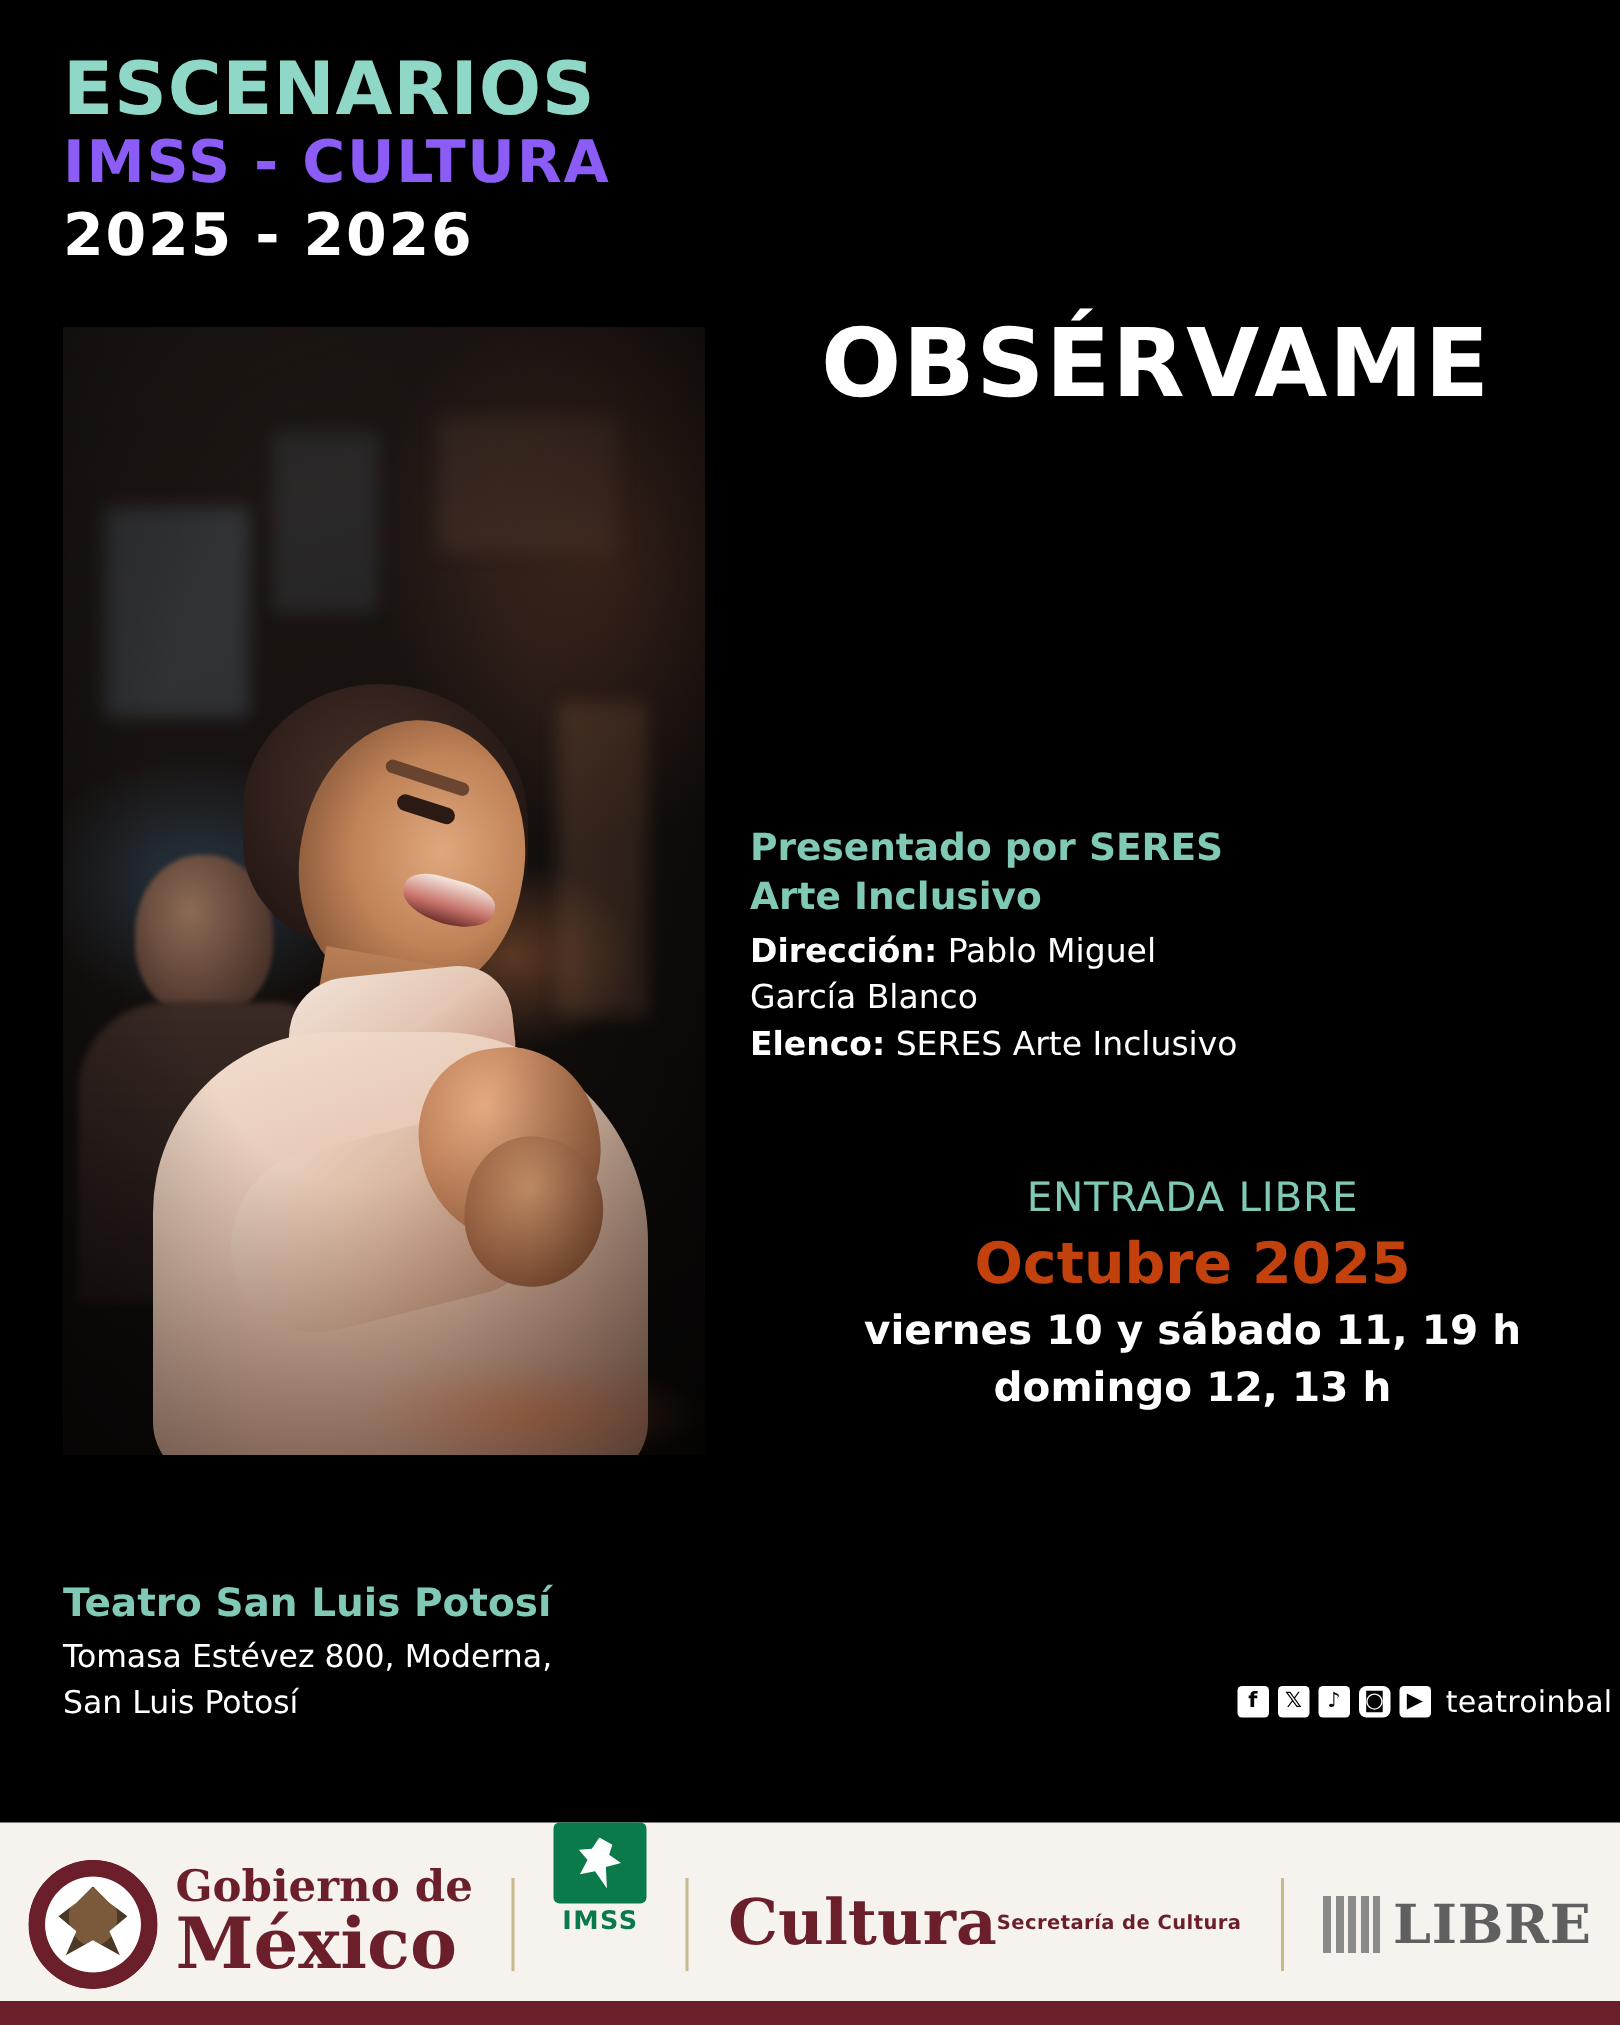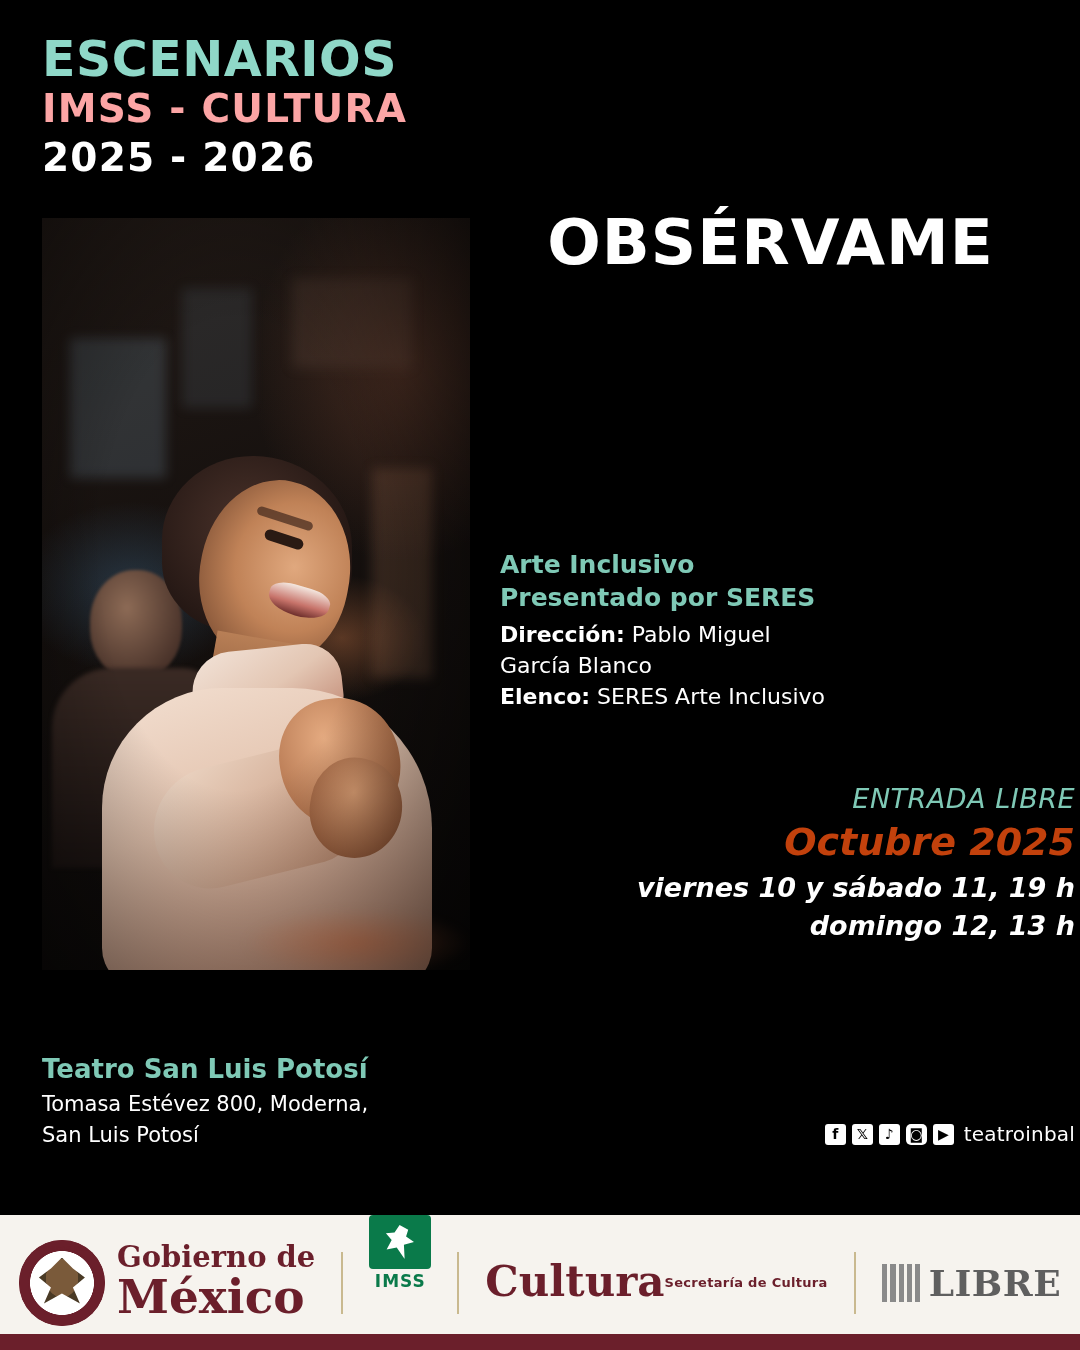--- a/index.html
+++ b/index.html
@@ -35,21 +35,21 @@
     font-weight: 800;
     letter-spacing: 0.5px;
     color: #8fd8c8;
     line-height: 1.05;
     white-space: nowrap;
   }
   .header .line2 {
     font-size: 39px;
     font-weight: 700;
     letter-spacing: 1.2px;
-    color: #fca5a5;
+    color: #8b5cf6;
     line-height: 1.25;
     white-space: nowrap;
   }
   .header .line3 {
     font-size: 39px;
     font-weight: 700;
     letter-spacing: 1.2px;
     color: #ffffff;
     line-height: 1.25;
     white-space: nowrap;
@@ -269,22 +269,21 @@
   .credits .crew b {
     font-weight: 700;
   }
 
   
   .dates {
     position: absolute;
     right: 42px;
     top: 782px;
     width: 560px;
-    text-align: right;
-    font-style: italic;
+    text-align: center;
   }
   .dates .free {
     color: #7fc9b6;
     font-size: 27px;
     font-weight: 400;
     letter-spacing: 0.5px;
     line-height: 1.25;
   }
   .dates .month {
     color: #c2410c;
@@ -541,22 +540,22 @@
       <div class="perf-hands2"></div>
       <div class="floor-glow"></div>
     </div>
     <div class="photo-vignette"></div>
   </div>
 
   <div class="title">OBSÉRVAME</div>
 
   <div class="credits">
     <div class="presented">
+      <div>Presentado por SERES</div>
       <div>Arte Inclusivo</div>
-      <div>Presentado por SERES</div>
     </div>
     <div class="crew">
       <div>
         <b>Dirección:</b>
         <span>Pablo Miguel</span>
       </div>
       <div>García Blanco</div>
       <div>
         <b>Elenco:</b>
         <span>SERES Arte Inclusivo</span>

